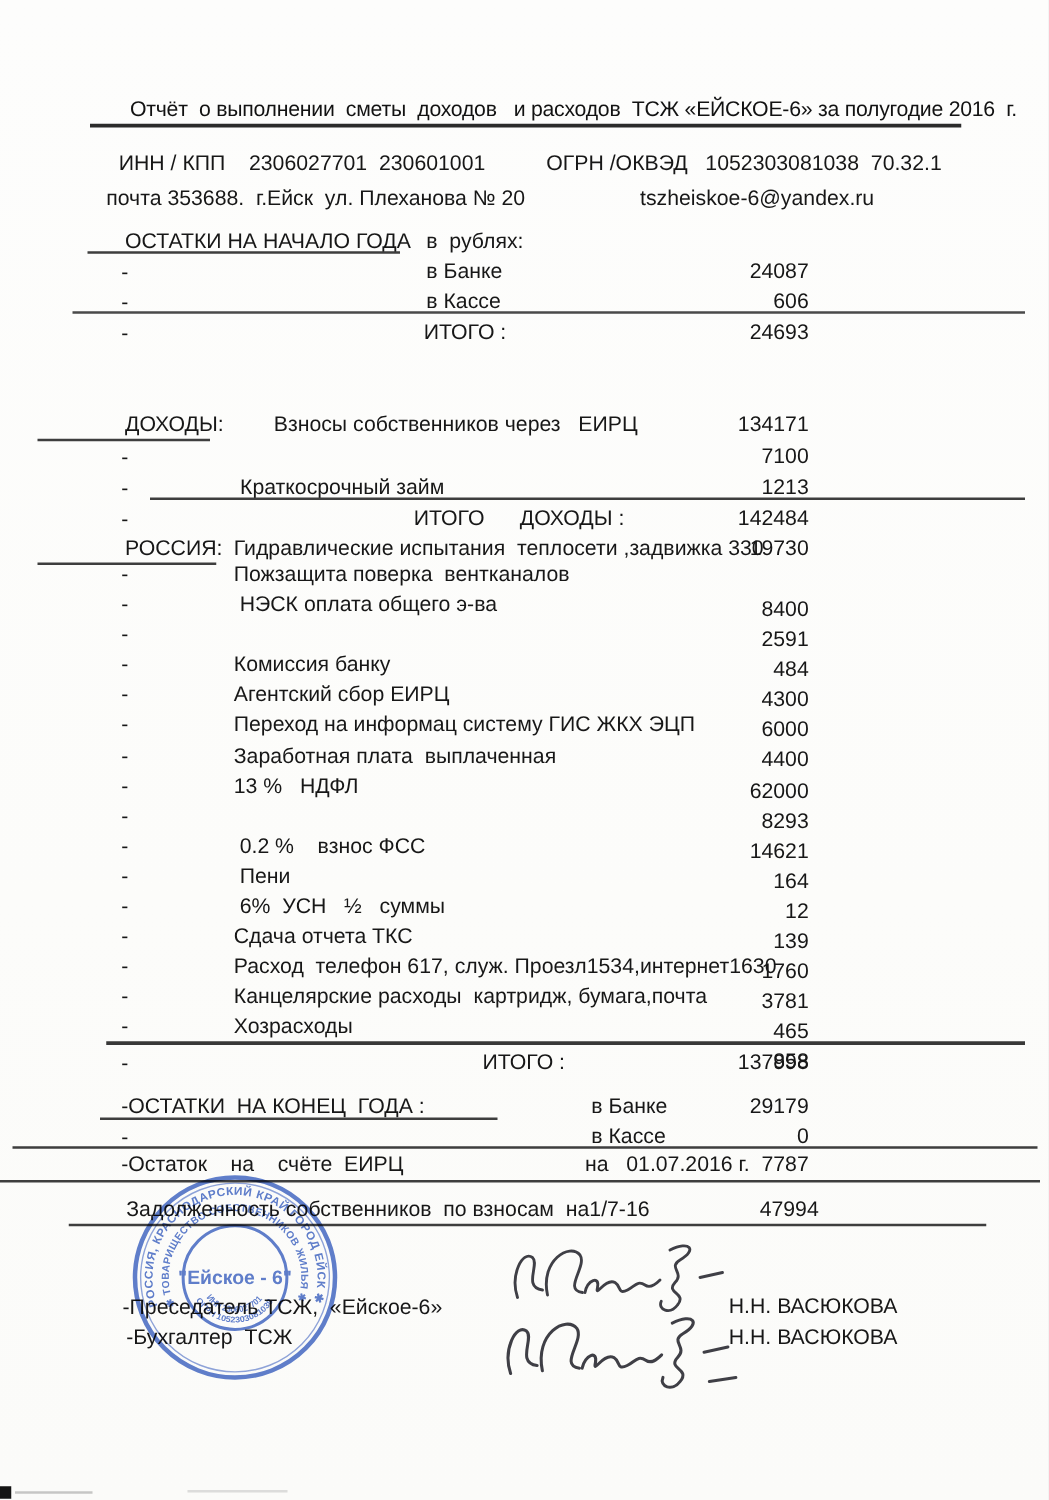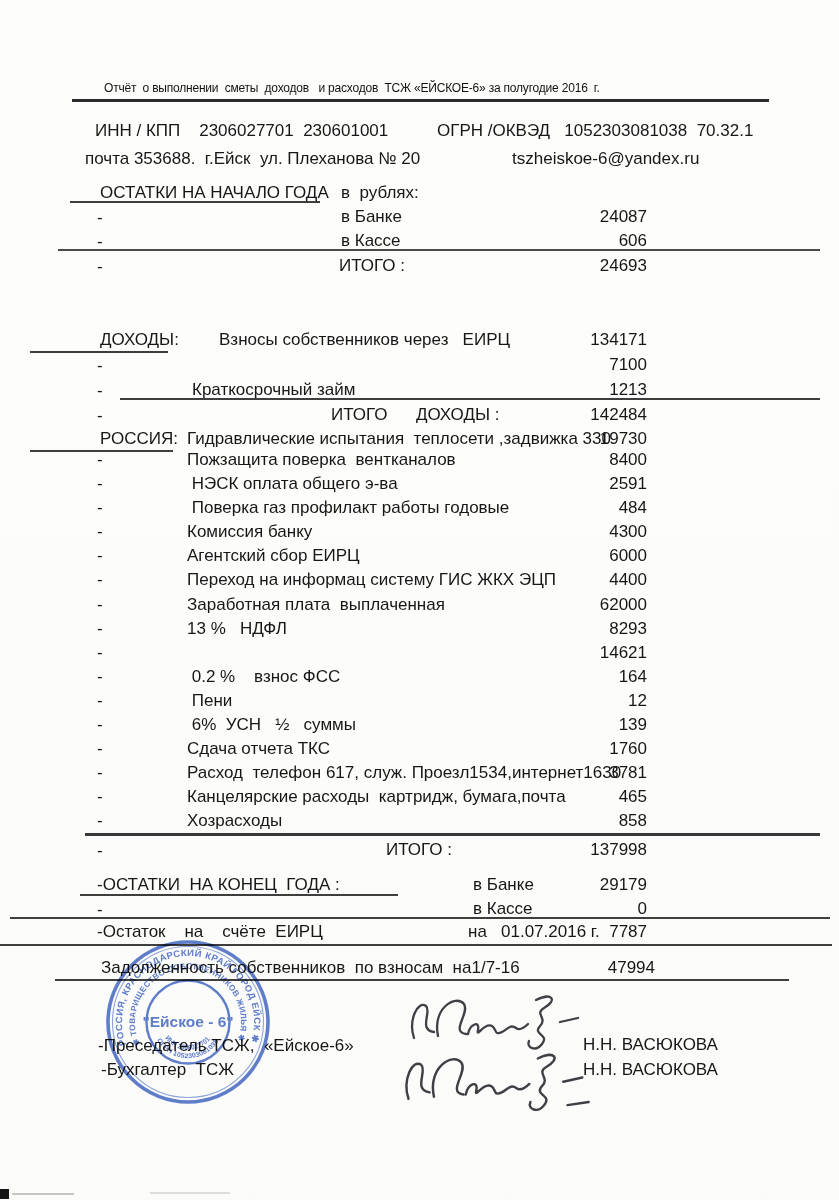--- a/index.html
+++ b/index.html
@@ -4,26 +4,26 @@
 <style>
   html,body{margin:0;padding:0;background:#e8e8e8;}
   .page{
     position:relative; width:839px; height:1200px; overflow:hidden;
     background:linear-gradient(180deg,#fdfdfc 0%,#fcfcfa 60%,#fbfbf9 100%);
     font-family:"Liberation Sans", sans-serif; color:#171717;
   }
   .t{position:absolute; white-space:pre; font-size:17px; line-height:20px; color:#171717;}
   .v{position:absolute; right:192px; white-space:pre; font-size:17px; line-height:20px; color:#171717; text-align:right;}
   .rule{position:absolute; background:#3e3e3e; height:2px;}
-  .title{font-size:12px; letter-spacing:-0.2px; color:#121212;}
+  .title{font-size:17px; letter-spacing:-0.2px; color:#121212;}
   #expense-rows{position:absolute; left:0; top:448px; width:839px;}
   .xrow{position:relative; height:24.1px; line-height:24.1px; font-size:17px;}
   .xrow .dash{position:absolute; left:97px;}
   .xrow .xlbl{position:absolute; left:187px; white-space:pre;}
-  .xrow .xval{position:absolute; right:192px; text-align:center;}
+  .xrow .xval{position:absolute; right:192px; text-align:center;margin-top:28px;}
   .stamp-svg{position:absolute; left:102px; top:936px; mix-blend-mode:multiply;}
   .sig-svg{position:absolute; left:400px; top:992px; mix-blend-mode:multiply;}
   .artifact{position:absolute;}
 </style>
 </head>
 <body>
 
 <div class="page">
 
   <div class="t title" style="left:104px; top:78px;">Отчёт  о выполнении  сметы  доходов   и расходов  ТСЖ «ЕЙСКОЕ-6» за полугодие 2016  г.</div>
@@ -79,21 +79,20 @@
         <span class="xlbl">Пожзащита поверка  вентканалов</span>
         <span class="xval">8400</span>
       </div>
       <div class="xrow">
         <span class="dash">-</span>
         <span class="xlbl"> НЭСК оплата общего э-ва</span>
         <span class="xval">2591</span>
       </div>
       <div class="xrow">
         <span class="dash">-</span>
-        <span class="xlbl"> Поверка газ профилакт работы годовые</span>
         <span class="xval">484</span>
       </div>
       <div class="xrow">
         <span class="dash">-</span>
         <span class="xlbl">Комиссия банку</span>
         <span class="xval">4300</span>
       </div>
       <div class="xrow">
         <span class="dash">-</span>
         <span class="xlbl">Агентский сбор ЕИРЦ</span>

